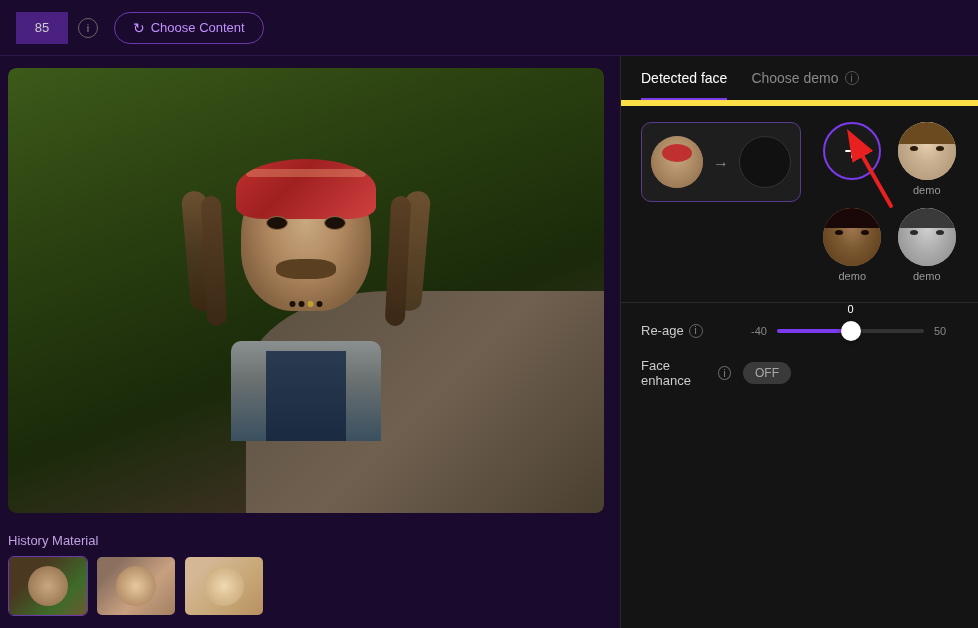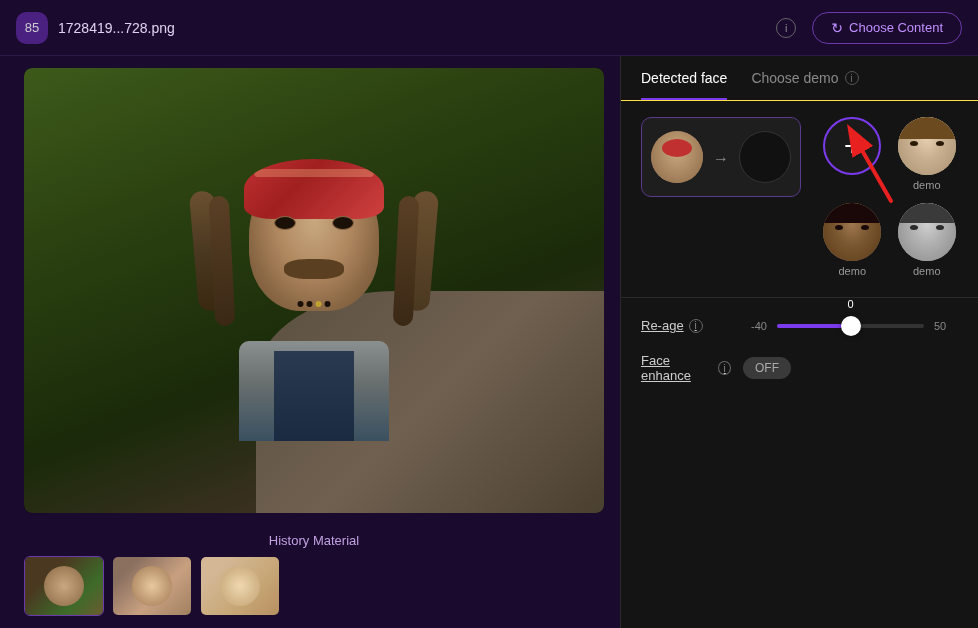--- a/index.html
+++ b/index.html
@@ -17,24 +17,24 @@
     
     .header {
       display: flex;
       align-items: center;
       padding: 10px 16px;
       background: #1a0a2e;
       border-bottom: 1px solid #2d1a4a;
       height: 56px;
     }
     .header-icon {
-      width: 32px;
+      width: 52px;
       height: 32px;
       background: #4a2080;
-      border-radius: 10px;
+      border-radius: 0;
       display: flex;
       align-items: center;
       justify-content: center;
       margin-right: 10px;
       font-size: 13px;
       color: #ccc;
     }
     .header-filename {
       font-size: 14px;
       color: #e0d0f0;
@@ -75,22 +75,21 @@
       flex: 1;
       overflow: hidden;
     }
 
     
     .left-panel {
       width: 620px;
       background: #1a0a2e;
       display: flex;
       flex-direction: column;
-      padding: 12px 16px 12px 24px;
-      text-align: center;
+      padding: 12px 16px 12px 8px;
     }
     .image-container {
       flex: 1;
       background: #0f0520;
       border-radius: 8px;
       overflow: hidden;
       display: flex;
       align-items: center;
       justify-content: center;
       margin-bottom: 12px;
@@ -137,21 +136,21 @@
       display: flex;
       flex-direction: column;
       border-left: 1px solid #2a2a2a;
     }
 
     
     .tabs {
       display: flex;
       align-items: center;
       padding: 14px 20px 0;
-      border-bottom: 1px solid #fde047;
+      border-bottom: 6px solid #fde047;
       gap: 24px;
     }
     .tab {
       font-size: 14px;
       padding-bottom: 12px;
       cursor: pointer;
       color: #888;
       border-bottom: 2px solid transparent;
       display: flex;
       align-items: center;
@@ -280,21 +279,20 @@
       gap: 12px;
     }
     .control-label {
       font-size: 13px;
       color: #ccc;
       width: 90px;
       display: flex;
       align-items: center;
       gap: 5px;
       flex-shrink: 0;
-      text-decoration: underline;
     }
     .control-info {
       width: 14px;
       height: 14px;
       border-radius: 50%;
       border: 1px solid #666;
       display: inline-flex;
       align-items: center;
       justify-content: center;
       font-size: 10px;
@@ -374,21 +372,20 @@
       position: relative;
     }
   </style>
 </head>
 <body>
 
 <div class="header">
   <div class="header-icon">
     <span>85</span>
   </div>
-  <span class="header-filename">1728419...728.png</span>
   <div class="header-info-icon">
     <span>i</span>
   </div>
   <button class="change-content-btn">
     <span class="refresh-icon">↻</span>
     <span>Choose Content</span>
   </button>
 </div>
 
 <div class="main-layout">

